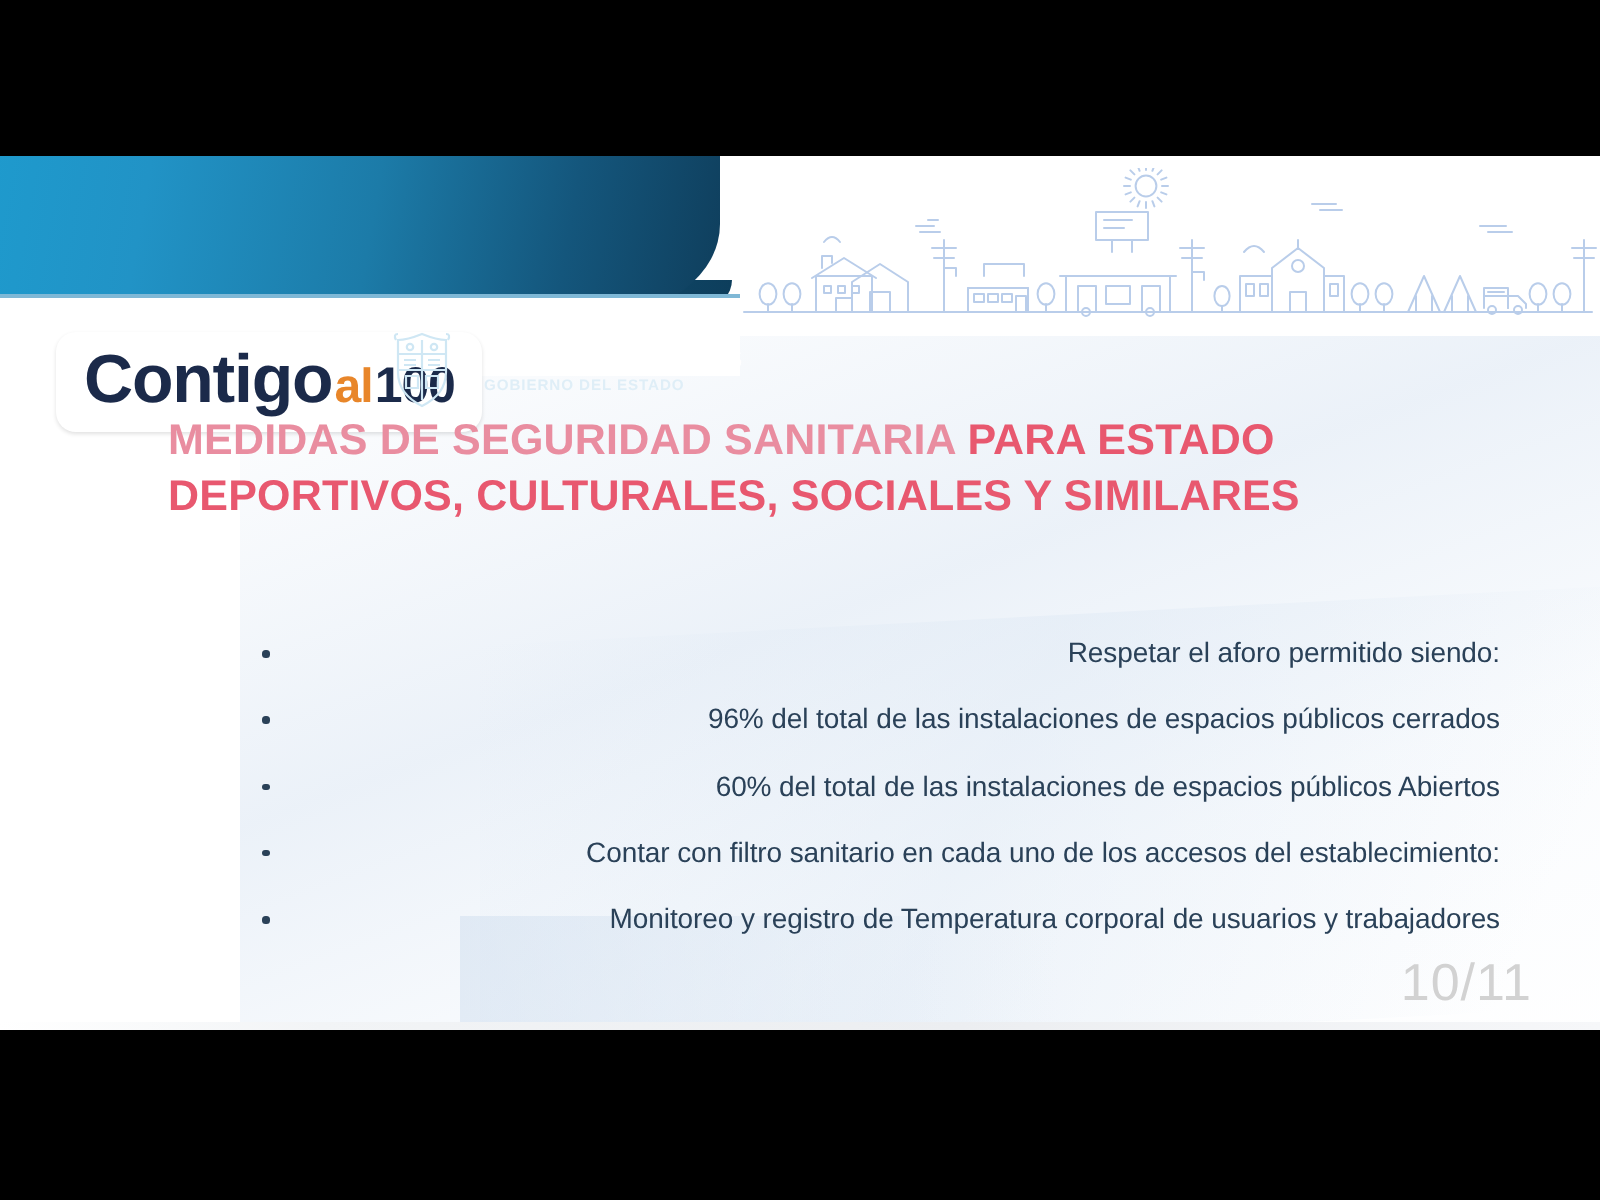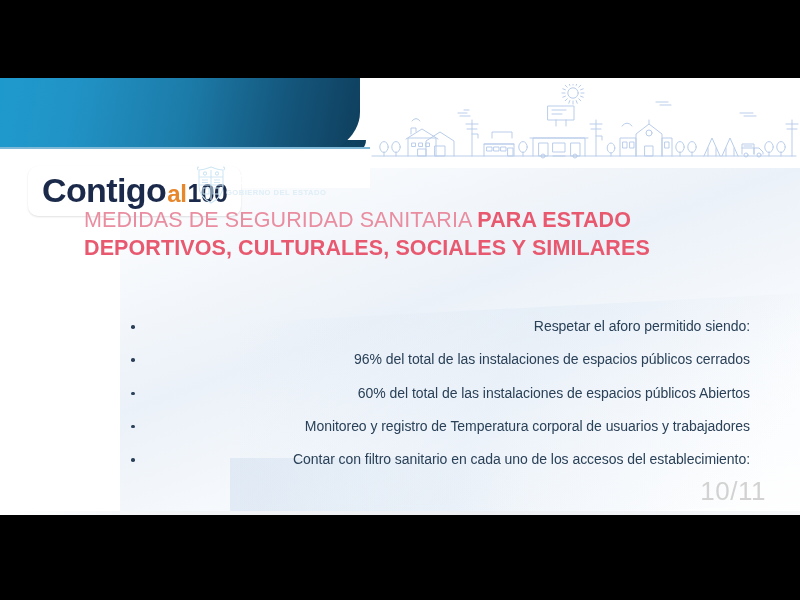--- a/index.html
+++ b/index.html
@@ -120,21 +120,21 @@
     border-left: 7px solid transparent;
     border-right: 7px solid transparent;
     border-top: 9px solid #ffffff;
     z-index: 7;
   }
 
   
   .emblem-group {
     position: absolute;
     left: 196px; top: 88px;
-    display: flex; align-items: center; gap: 0;
+    display: flex; align-items: center; gap: 16px;
     z-index: 7;
   }
   .emblem-shield { width: 30px; height: 38px; display: block; }
   .emblem-text { line-height: 1.05; }
   .emblem-text .ag-main {
     font-size: 13.5px; font-weight: bold; color: #ffffff;
     letter-spacing: 0.3px; display: block;
   }
   .emblem-text .ag-sub {
     font-size: 7.6px; font-weight: bold; color: #dfeef7;
@@ -155,21 +155,21 @@
     position: absolute;
     left: 84px; top: 128px;
     width: 620px;
     z-index: 8;
   }
   .title-line {
     font-size: 21.5px;
     line-height: 1.32;
     letter-spacing: 0.1px;
   }
-  .t-light { color: #e98da0; font-weight: normal; }
+  .t-light { color: #e98da0; font-weight: bold; }
   .t-bold  { color: #e8586f; font-weight: bold; }
 
   
   .subtitle {
     position: absolute;
     left: 84px; top: 196px;
     width: 520px;
     font-size: 12.6px;
     font-style: italic;
     line-height: 1.42;
@@ -418,22 +418,22 @@
       <div class="title-line">
         <span class="t-bold">DEPORTIVOS, CULTURALES, SOCIALES Y SIMILARES</span>
       </div>
     </div>
 
 
     <ul class="bullets">
       <li>Respetar el aforo permitido siendo:</li>
       <li>96% del total de las instalaciones de espacios públicos cerrados</li>
       <li>60% del total de las instalaciones de espacios públicos Abiertos</li>
+      <li>Contar con filtro sanitario en cada uno de los accesos del establecimiento:</li>
       <li>Monitoreo y registro de Temperatura corporal de usuarios y trabajadores</li>
-      <li>Contar con filtro sanitario en cada uno de los accesos del establecimiento:</li>
     </ul>
 
     <div class="page-counter">10/11</div>
 
     <div class="slide-footline"></div>
   </div>
 
   <div class="letterbox bottom"></div>
 </div>
 

